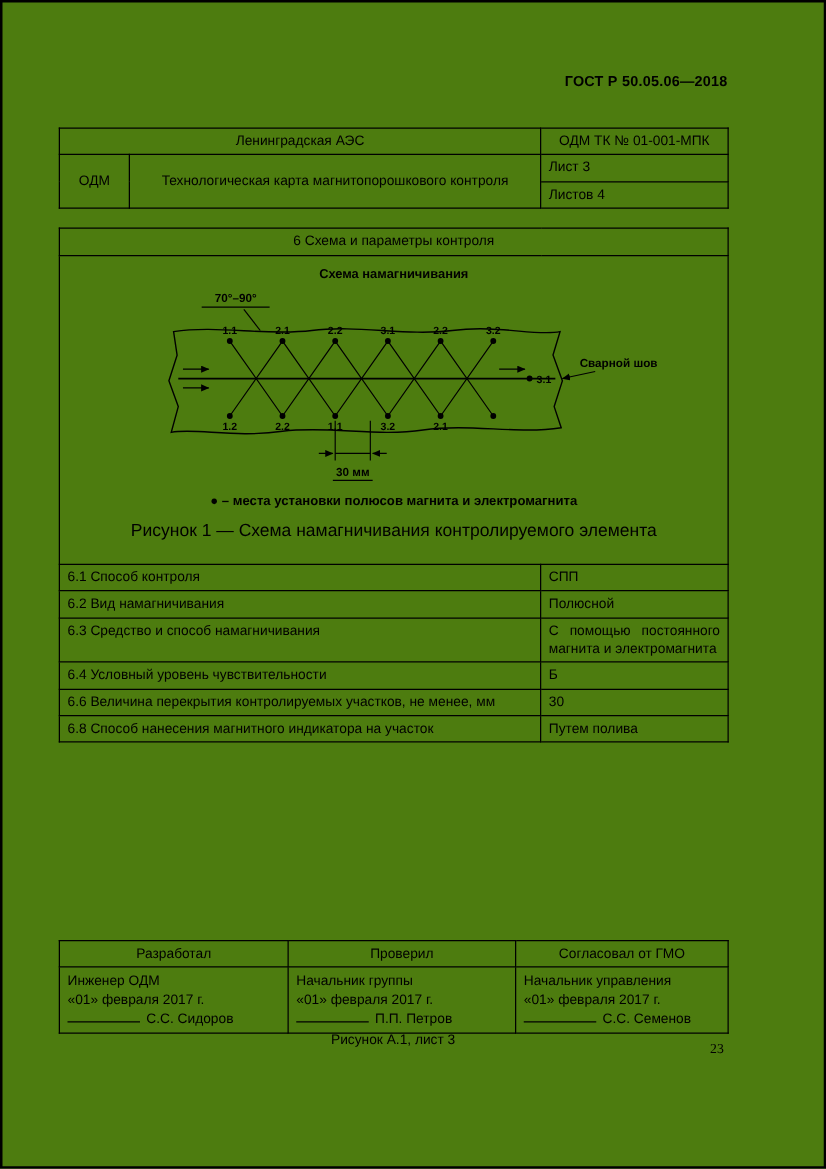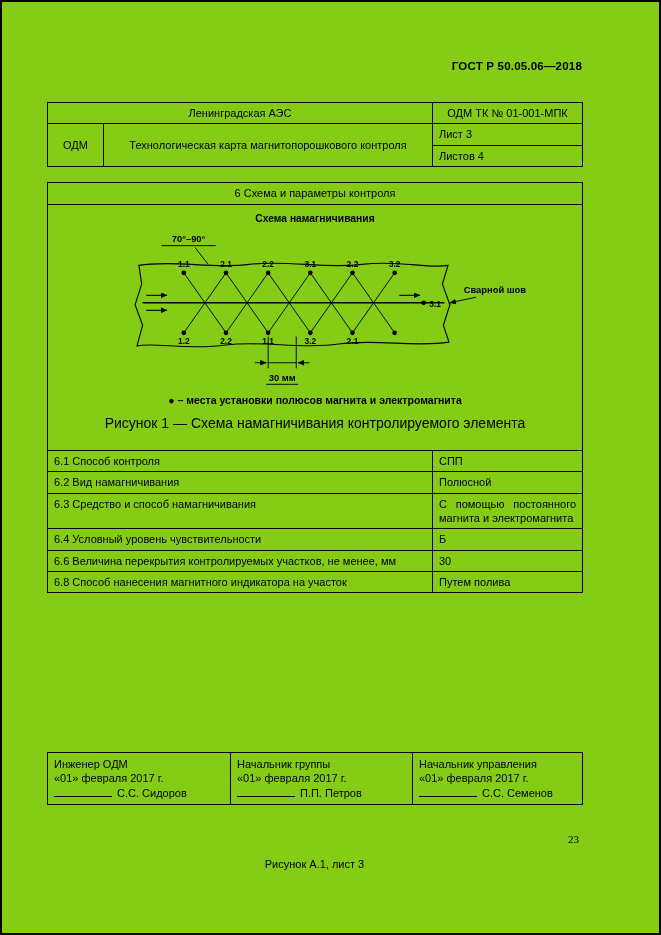--- a/index.html
+++ b/index.html
@@ -1,20 +1,20 @@
 <!DOCTYPE html>
 <html><head>
 <meta charset="utf-8">
 <style>
   * { margin:0; padding:0; box-sizing:border-box; }
   html,body { background:#888; }
   .page {
     position:relative;
     width:661px; height:935px;
-    background:#84cc16;
+    background:#4d7c0f;
     border:2px solid #000;
     font-family:"Liberation Sans", sans-serif;
     font-size:11px; color:#000;
     margin:0 auto;
     overflow:hidden;
   }
   .content { position:absolute; left:45px; top:0; width:535px; }
 
   .gost-header { margin-top:58px; text-align:right; font-weight:bold; font-size:11.5px; letter-spacing:0.2px; }
 
@@ -36,21 +36,21 @@
   .param-cell { text-align:justify; }
   .value-cell { text-align:left; }
   .va-bottom { vertical-align:bottom; }
   .just { text-align:justify; }
 
   .sig-wrap { position:absolute; left:45px; top:750px; width:535px; }
   .sig-table td.sig-head { text-align:center; height:20px; vertical-align:middle; }
   .sig-table td.sig-body { height:52px; padding:4px 6px; }
   .sig-line { display:inline-block; width:58px; border-bottom:1px solid #000; height:11px; margin-right:5px; }
 
-  .bottom-caption { position:absolute; left:45px; top:824px; width:535px; text-align:center; font-size:11px;margin-top:32px; }
+  .bottom-caption { position:absolute; left:45px; top:824px; width:535px; text-align:center; font-size:11px; }
   .page-number { position:absolute; right:80px; top:831px; font-size:11px;font-family:Liberation Serif, serif; }
 
   svg text { font-family:"Liberation Sans", sans-serif; }
 </style>
 </head>
 <body>
 
 <div class="page">
   <div class="content">
 
@@ -206,20 +206,25 @@
   </div>
 
   <div class="sig-wrap">
     <table class="sig-table">
       <colgroup>
           <col style="width:183px">
           <col style="width:182px">
           <col style="width:170px">
         </colgroup>
       <tbody>
+          <tr>
+        <td class="sig-head">Разработал</td>
+        <td class="sig-head">Проверил</td>
+        <td class="sig-head">Согласовал от ГМО</td>
+      </tr>
       <tr>
         <td class="sig-body">
           <div>Инженер ОДМ</div>
           <div>«01» февраля 2017 г.</div>
           <div><span class="sig-line"></span><span>С.С. Сидоров</span></div>
         </td>
         <td class="sig-body">
           <div>Начальник группы</div>
           <div>«01» февраля 2017 г.</div>
           <div><span class="sig-line"></span><span>П.П. Петров</span></div>

